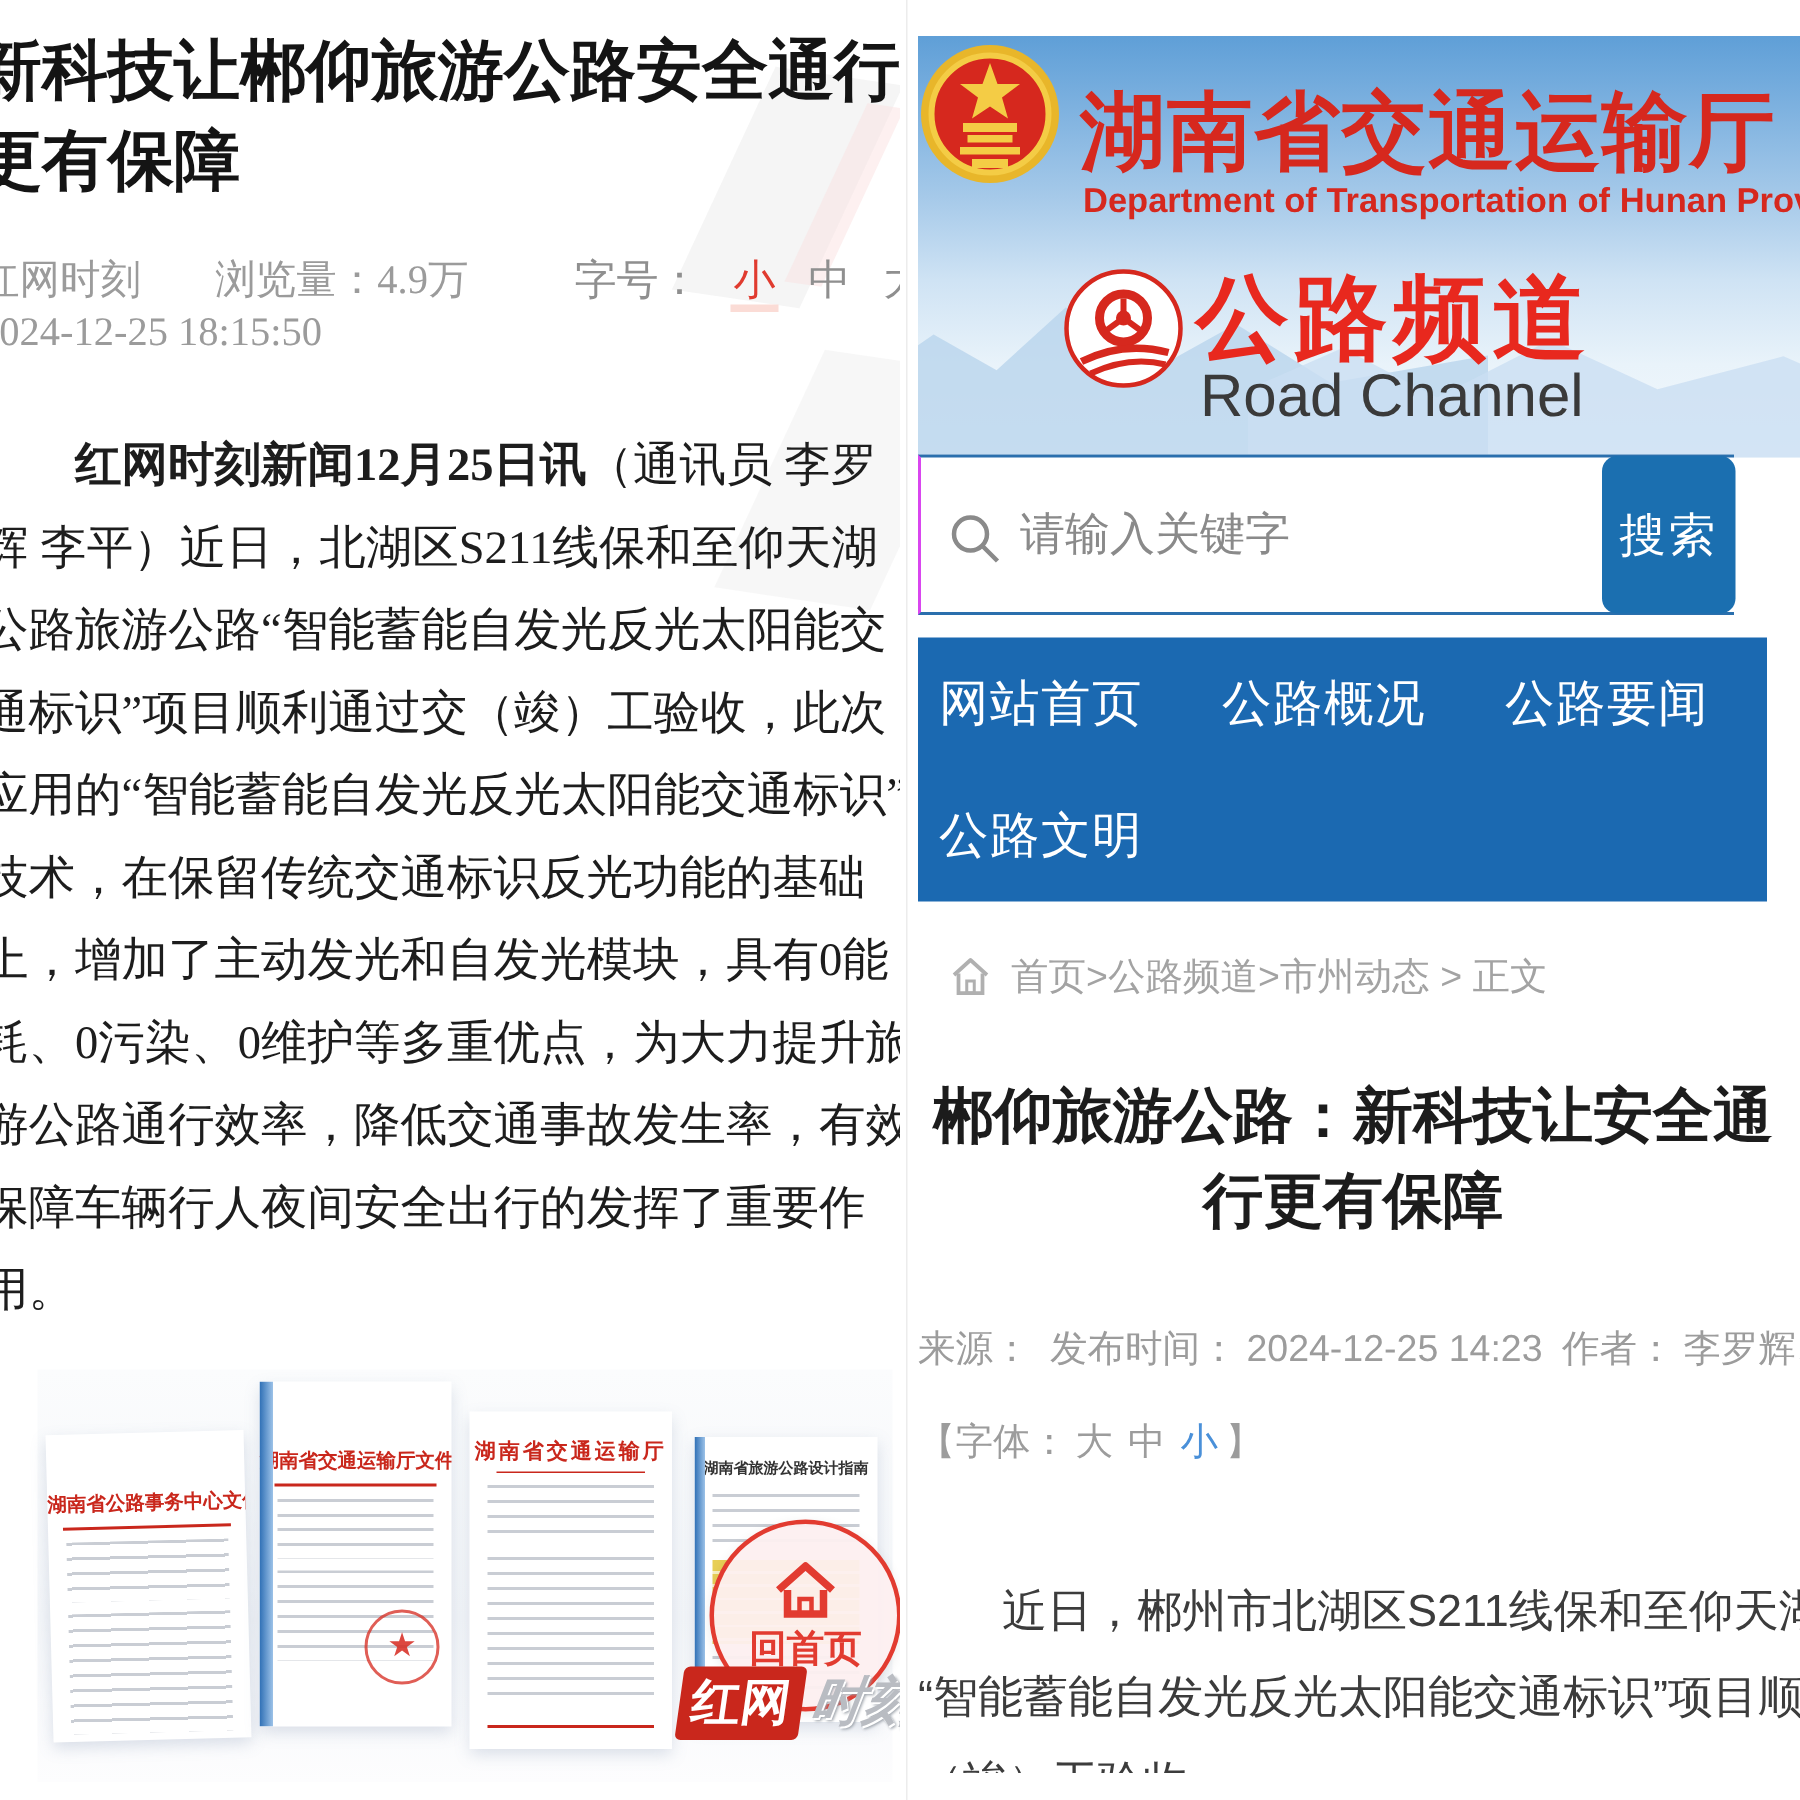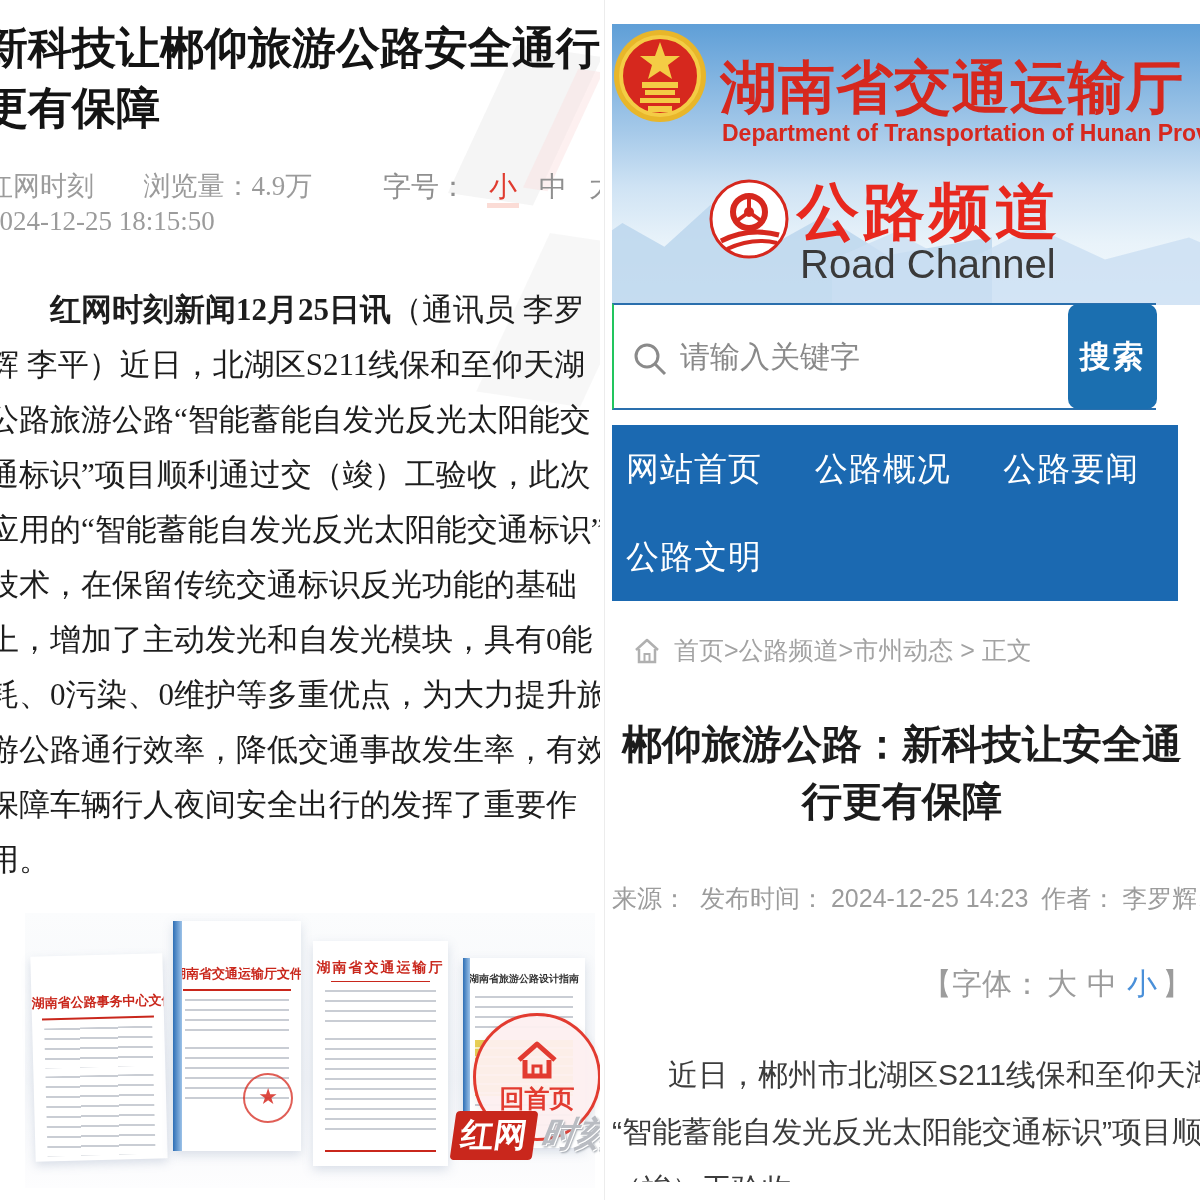--- a/index.html
+++ b/index.html
@@ -67,40 +67,40 @@
   .emblem{position:absolute;left:2px;top:0px;}
   .dept-name{position:absolute;left:108px;top:26px;width:540px;font-size:57px;font-weight:bold;
              color:#d6281e;white-space:nowrap;letter-spacing:1px;}
   .dept-name-en{position:absolute;left:110px;top:96px;width:540px;font-size:23px;font-weight:bold;
                 color:#d6281e;white-space:nowrap;}
   .channel-logo{position:absolute;left:97px;top:155px;}
   .channel-name{position:absolute;left:185px;top:146px;font-size:62px;font-weight:bold;color:#e8281e;
                 letter-spacing:4px;white-space:nowrap;}
   .channel-name-en{position:absolute;left:188px;top:218px;font-size:40px;color:#3a3a3a;white-space:nowrap;}
   .rp-search{position:absolute;left:0;top:303px;width:544px;height:107px;border-top:2px solid #2a6fad;
-             border-bottom:2px solid #2a6fad;border-left:2px solid #22c55e;background:#fff;
+             border-bottom:2px solid #2a6fad;border-left:2px solid #d946ef;background:#fff;
              display:flex;align-items:stretch;box-sizing:border-box;}
   .rp-search-input{flex:1;border:none;outline:none;font-size:30px;color:#444;padding-left:66px;
                    font-family:"Liberation Sans",sans-serif;background:transparent;}
   .rp-search-input::placeholder{color:#8a8a8a;}
   .search-icon{position:absolute;left:18px;top:36px;}
-  .rp-search-btn{width:128px;background:#1b6fb0;color:#fff;font-size:31px;font-weight:bold;border:none;
+  .rp-search-btn{width:128px;background:#1b6fb0;color:#fff;font-size:31px;font-weight:normal;border:none;
                  border-radius:10px;margin:-1px -1px -1px 0;cursor:pointer;letter-spacing:2px;
                  font-family:"Liberation Sans",sans-serif;text-align:center;}
   .rp-nav{position:absolute;left:0;top:425px;width:566px;height:176px;background:#1b69b1;
           display:grid;grid-template-columns:1fr 1fr 1fr;grid-template-rows:1fr 1fr;
           align-items:center;padding:0 0 0 0;}
   .rp-nav-item{color:#fff;font-size:33px;padding-left:14px;letter-spacing:1px;cursor:pointer;white-space:nowrap;}
   .rp-breadcrumb{position:absolute;left:20px;top:634px;display:flex;align-items:center;color:#a3a3a3;font-size:25px;}
   .rp-breadcrumb .crumb-text{margin-left:12px;white-space:nowrap;}
   .rp-title{position:absolute;left:0;top:716px;width:580px;text-align:center;font-size:40px;line-height:57px;
             font-weight:bold;color:#1c1c1c;}
   .rp-meta{position:absolute;left:0;top:882px;width:600px;font-size:25px;color:#9c9c9c;white-space:nowrap;}
   .rp-meta span{margin-right:6px;}
-  .rp-fontsel{position:absolute;left:0;top:944px;width:580px;text-align:right;font-size:30px;color:#9c9c9c;margin-top:20px;}
+  .rp-fontsel{position:absolute;left:0;top:944px;width:580px;text-align:left;font-size:25px;color:#9c9c9c;}
   .rp-fontsel .f-opt{margin:0 5px;color:#9c9c9c;}
   .rp-fontsel .f-opt.blue{color:#4a90d9;}
   .rp-body{position:absolute;left:0;top:1046px;width:588px;height:136px;overflow:hidden;
            font-size:30px;line-height:57px;color:#3c3c3c;}
   .rp-body .rline{white-space:nowrap;height:57px;}
   .rp-body .rline.indent{text-indent:56px;}
 </style>
 </head>
 <body>
 

